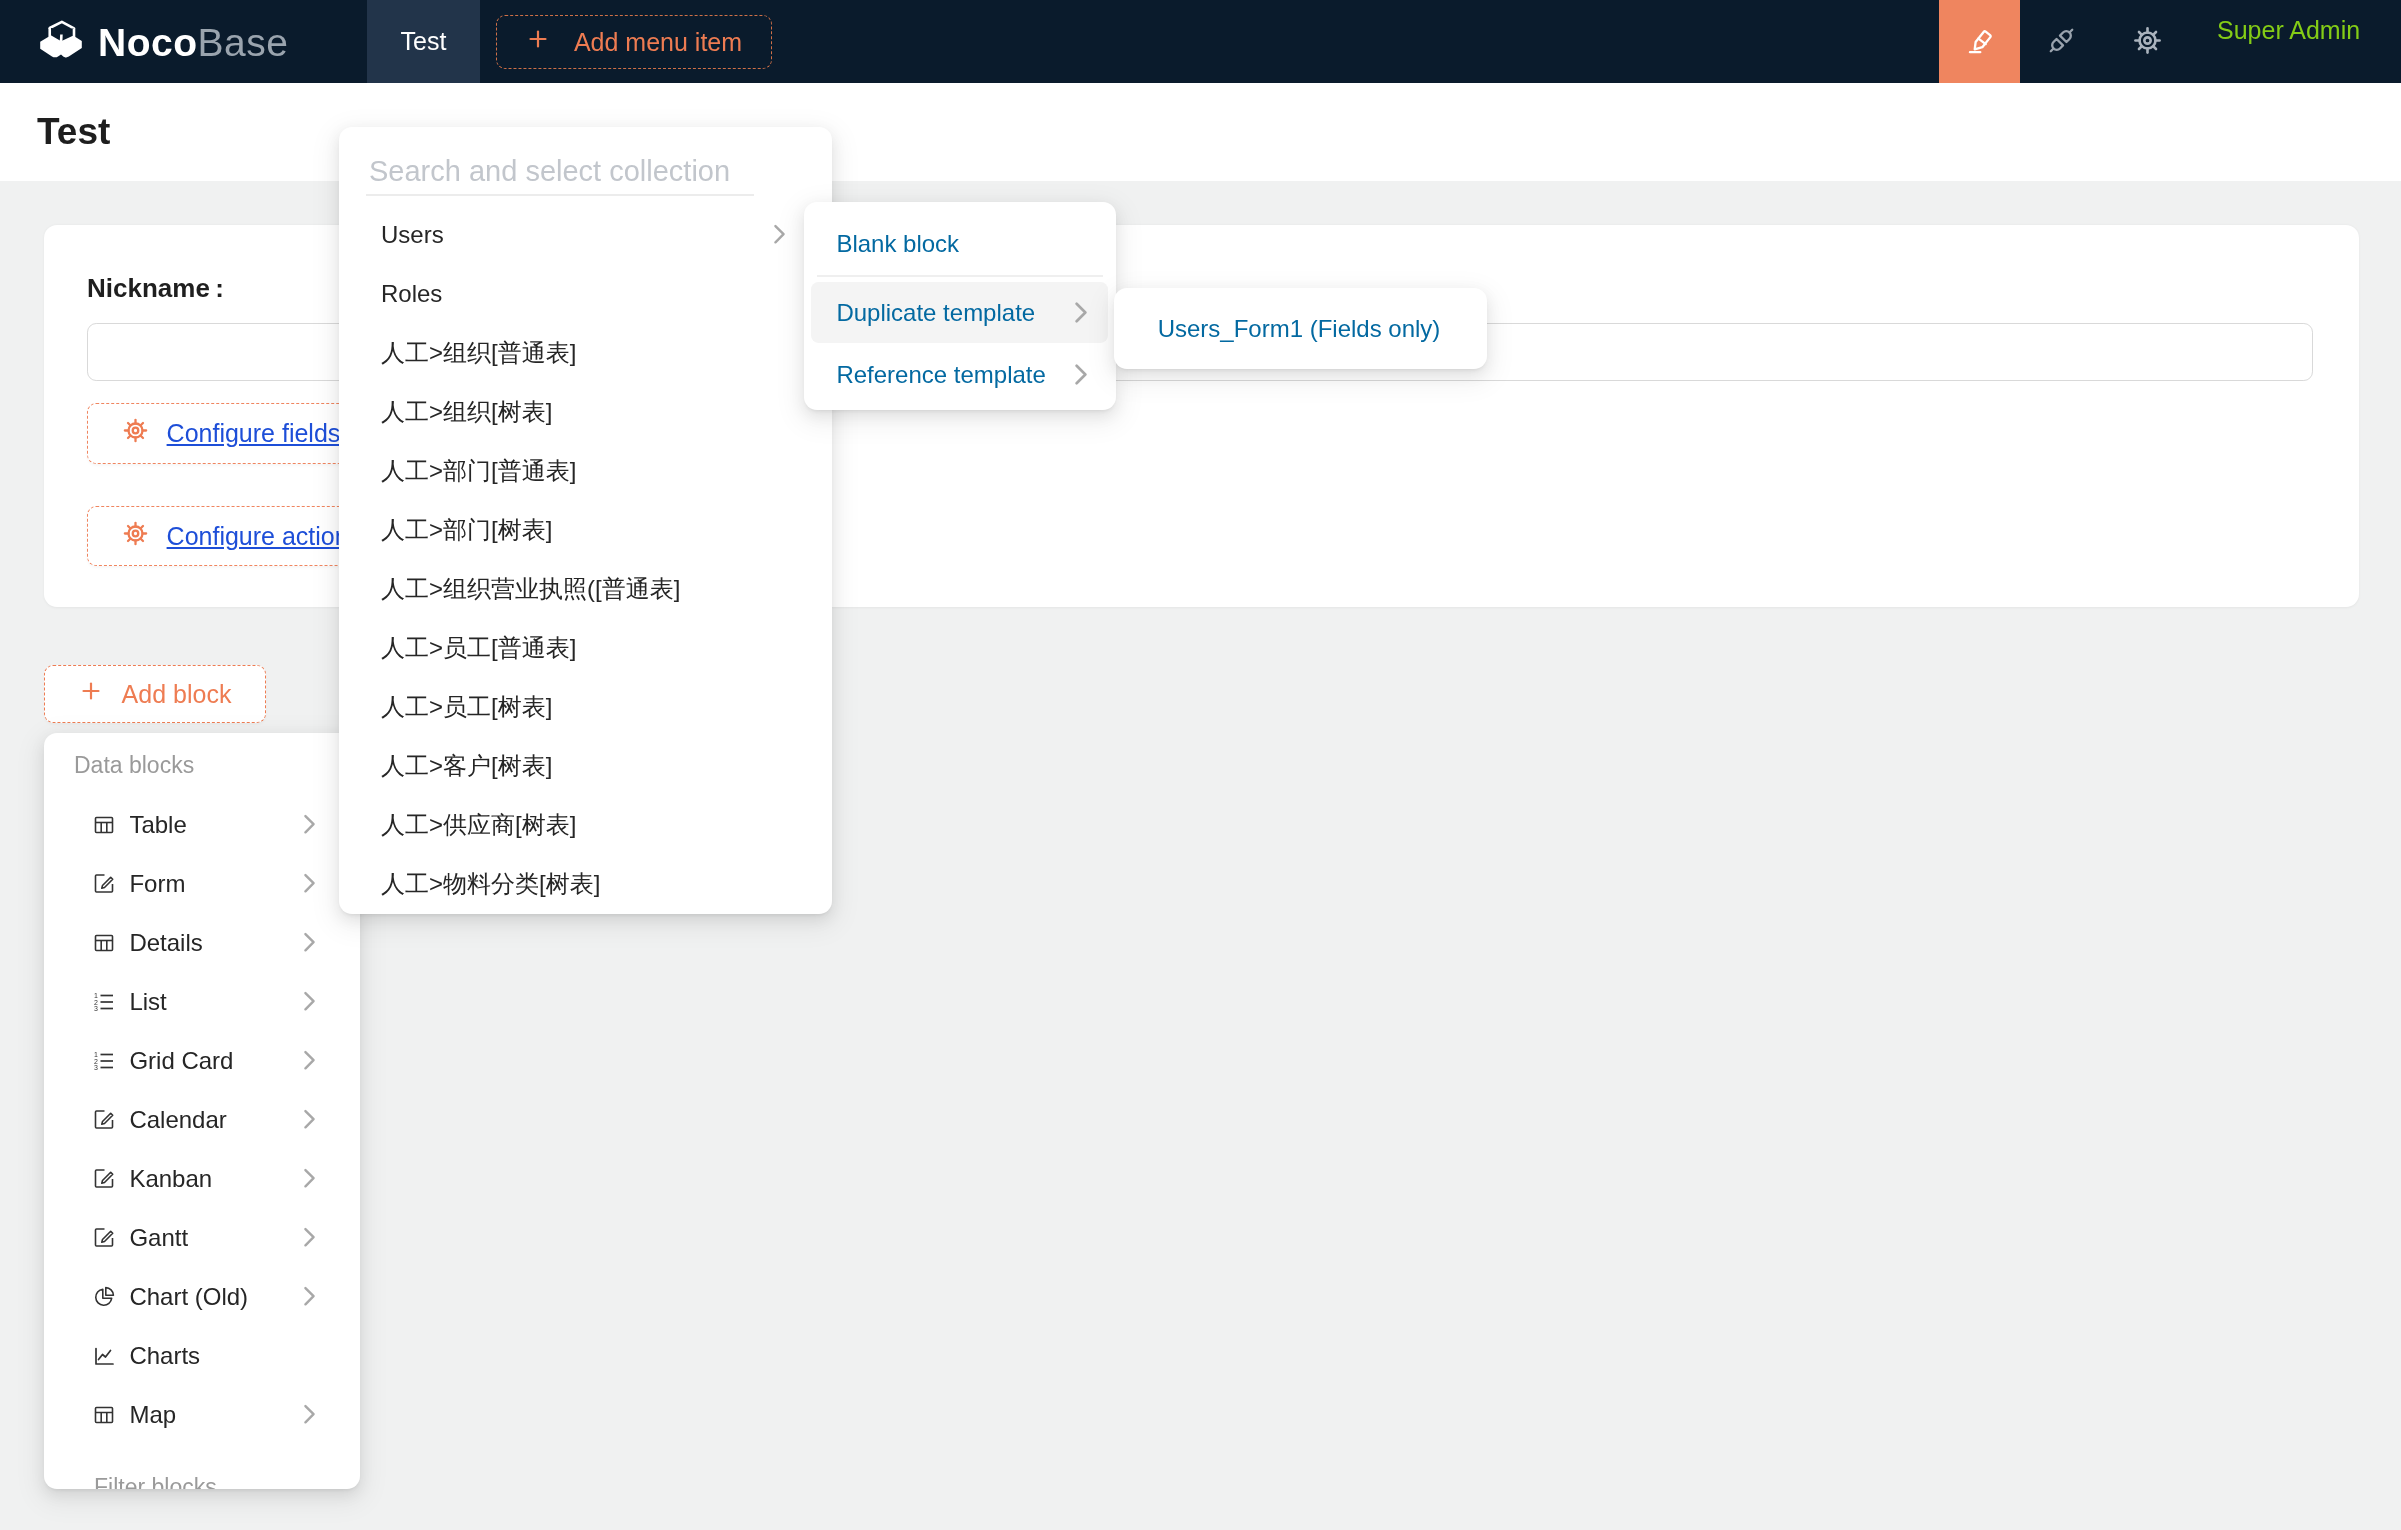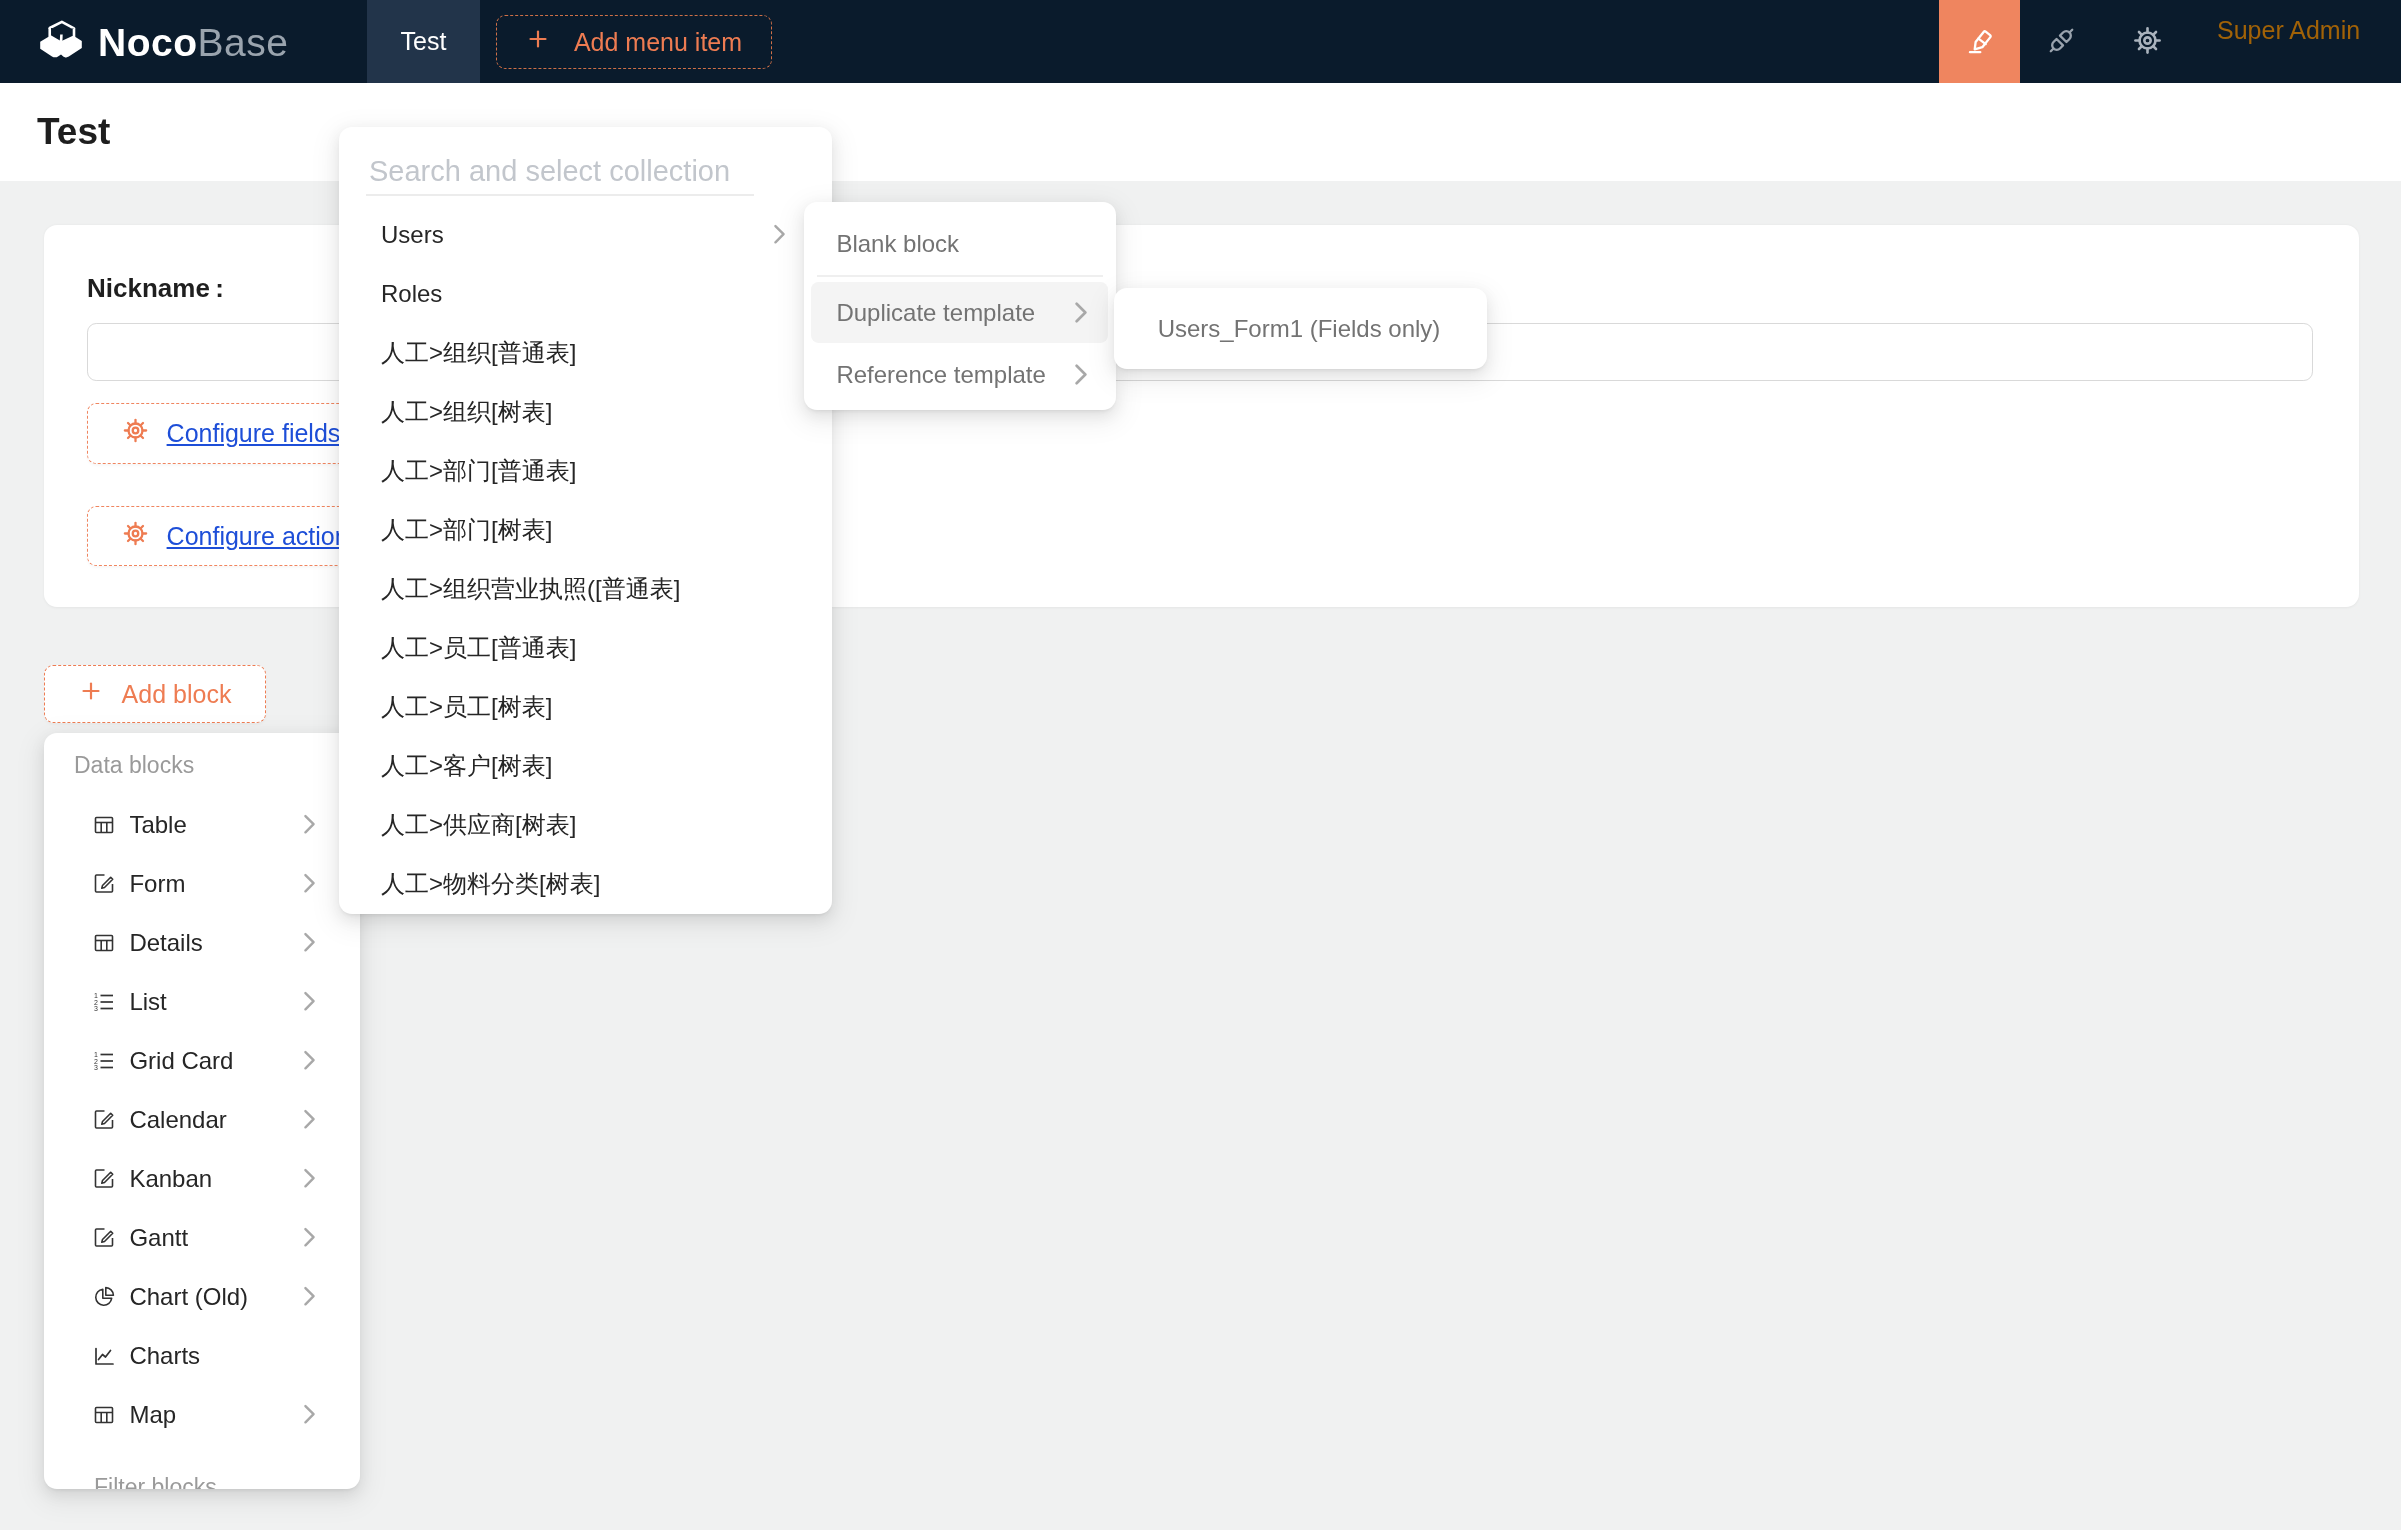--- a/index.html
+++ b/index.html
@@ -14,21 +14,21 @@
   .logo-base{color:#9aa4ae;font-weight:400;}
   .nav-tab{position:absolute;left:367px;top:0;width:113px;height:83px;background:#22344a;
            display:flex;align-items:center;justify-content:center;color:#fff;font-size:25px;cursor:pointer;}
   .nav-add{position:absolute;left:496px;top:15px;width:274px;height:52px;border:1.8px dashed #cf7047;
            border-radius:9.2px;display:flex;align-items:center;justify-content:center;gap:24px;
            color:#ee7c52;font-size:25px;cursor:pointer;}
   .hl-btn{position:absolute;left:1939px;top:0;width:81px;height:83px;background:#ef855f;
           display:flex;align-items:center;justify-content:center;cursor:pointer;}
   .nav-ic{position:absolute;top:0;height:83px;width:55px;display:flex;align-items:center;justify-content:center;cursor:pointer;}
   .nav-user{position:absolute;left:2217px;top:0;height:60px;display:flex;align-items:center;
-            color:#a16207;font-size:25px;cursor:pointer;}
+            color:#84cc16;font-size:25px;cursor:pointer;}
   
   .hdr{position:absolute;left:0;top:83px;width:2401px;height:98px;background:#ffffff;}
   .hdr-title{position:absolute;left:37px;top:0;height:98px;display:flex;align-items:center;
              font-size:37px;font-weight:700;color:#1e1e1e;}
   
   .card{position:absolute;left:44px;top:225px;width:2315px;height:382px;background:#fff;
         border-radius:13px;box-shadow:0 0.9px 2.8px rgba(0,0,0,.05);}
   .fld-label{position:absolute;left:43px;top:48px;font-size:26px;font-weight:600;color:#1f1f1f;}
   .fld-colon{margin-left:5.5px;}
   .fld-input{position:absolute;left:43px;top:98px;width:2226px;height:58px;border:1.8px solid #d9d9d9;
@@ -41,21 +41,21 @@
   .add-block{position:absolute;left:44px;top:665px;width:220px;height:56px;background:#fff;
              border:1.8px dashed #ee7c52;border-radius:9.2px;display:flex;align-items:center;justify-content:center;
              gap:19px;color:#ee7c52;font-size:25px;cursor:pointer;box-shadow:0 1.8px 2.8px rgba(0,0,0,.03);}
   
   .panel{position:absolute;background:#fff;border-radius:13px;
          box-shadow:0 5.5px 15px rgba(0,0,0,.08),0 2.8px 5.5px -3.7px rgba(0,0,0,.12),0 8.3px 26px 7.4px rgba(0,0,0,.05);}
   .grp-hdr{position:absolute;left:30px;font-size:23px;color:#9a9a9a;}
   .db-item{display:flex;align-items:center;height:59px;padding:0 37px 0 41px;font-size:24px;color:#262626;cursor:pointer;}
   .db-item .lbl{margin-left:13px;}
   .coll-item{display:flex;align-items:center;height:59px;padding:0 46px 0 42px;font-size:24px;color:#262626;cursor:pointer;}
-  .tpl-item{position:absolute;display:flex;align-items:center;font-size:24px;color:#737373;cursor:pointer;
+  .tpl-item{position:absolute;display:flex;align-items:center;font-size:24px;color:#0369a1;cursor:pointer;
             padding:0 20.3px 0 25px;box-sizing:border-box;}
   .chev{margin-left:auto;display:flex;align-items:center;}
   .ic{display:flex;align-items:center;justify-content:center;width:24px;}
   .search-inp{position:absolute;left:28px;top:18.5px;width:397px;height:50px;border:none;outline:none;
               font-size:29px;color:#333;font-family:"Liberation Sans",sans-serif;background:transparent;}
   .search-inp::placeholder{color:#c2c6cc;}
   .divider{position:absolute;background:#ececec;height:1.8px;}
 </style>
 </head>
 <body>

